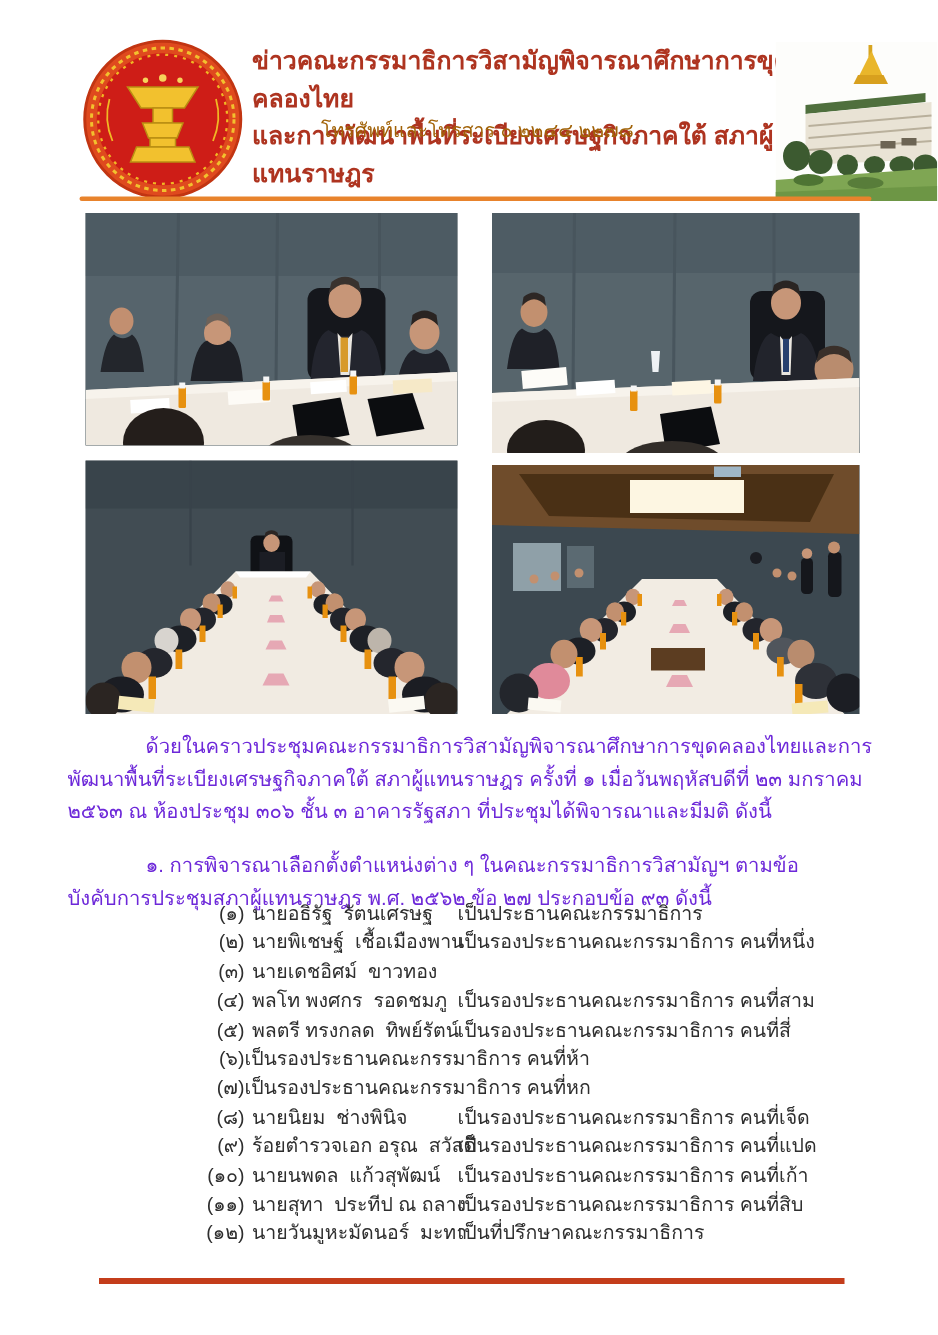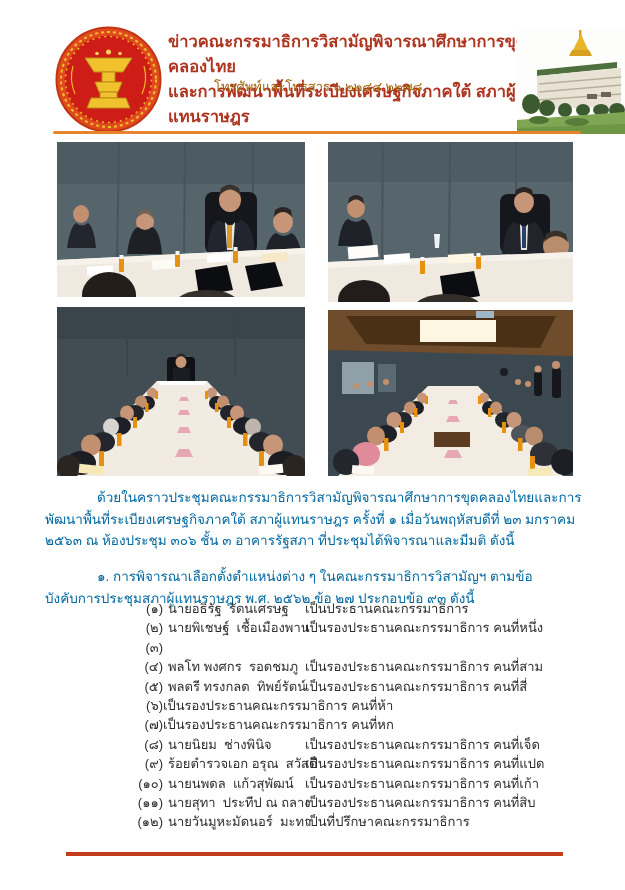--- a/index.html
+++ b/index.html
@@ -18,21 +18,21 @@
     background:#e8832c;border-radius:2px;}
   
   .photo{position:absolute;overflow:hidden;background:#4a565c;}
   .photo svg{display:block;width:100%;height:100%;}
   .p1{left:57px;top:142px;width:248px;height:155px;}
   .p2{left:328px;top:142px;width:245px;height:160px;}
   .p3{left:57px;top:307px;width:248px;height:169px;}
   .p4{left:328px;top:310px;width:245px;height:166px;}
   
   .para{position:absolute;left:45px;width:537px;font-size:13.5px;line-height:21.5px;
-    color:#0369a1;text-indent:52px;}
+    color:#6d28d9;text-indent:52px;}
   .para1{top:487px;}
   .para2{top:566px;}
   .clist{position:absolute;left:45px;top:599px;width:560px;font-size:13px;
     color:#2e2e2e;}
   .c-row{display:flex;line-height:19.4px;height:19.4px;}
   .c-no{margin-left:88px;width:30px;text-align:right;white-space:pre;}
   .c-name{margin-left:5px;width:137px;white-space:pre;overflow:visible;}
   .c-role{white-space:pre;}
   .rule-bottom{position:absolute;left:66px;top:852px;width:497px;height:4px;
     background:#c43d1b;}
@@ -355,20 +355,21 @@
       </div>
 
       <div class="c-row">
         <span class="c-no">(๒)</span>
         <span class="c-name">นายพิเชษฐ์  เชื้อเมืองพาน</span>
         <span class="c-role">เป็นรองประธานคณะกรรมาธิการ คนที่หนึ่ง</span>
       </div>
 
       <div class="c-row">
         <span class="c-no">(๓)</span>
+        <span class="c-name">นายเดชอิศม์  ขาวทอง</span>
       </div>
 
       <div class="c-row">
         <span class="c-no">(๔)</span>
         <span class="c-name">พลโท พงศกร  รอดชมภู</span>
         <span class="c-role">เป็นรองประธานคณะกรรมาธิการ คนที่สาม</span>
       </div>
 
       <div class="c-row">
         <span class="c-no">(๕)</span>

